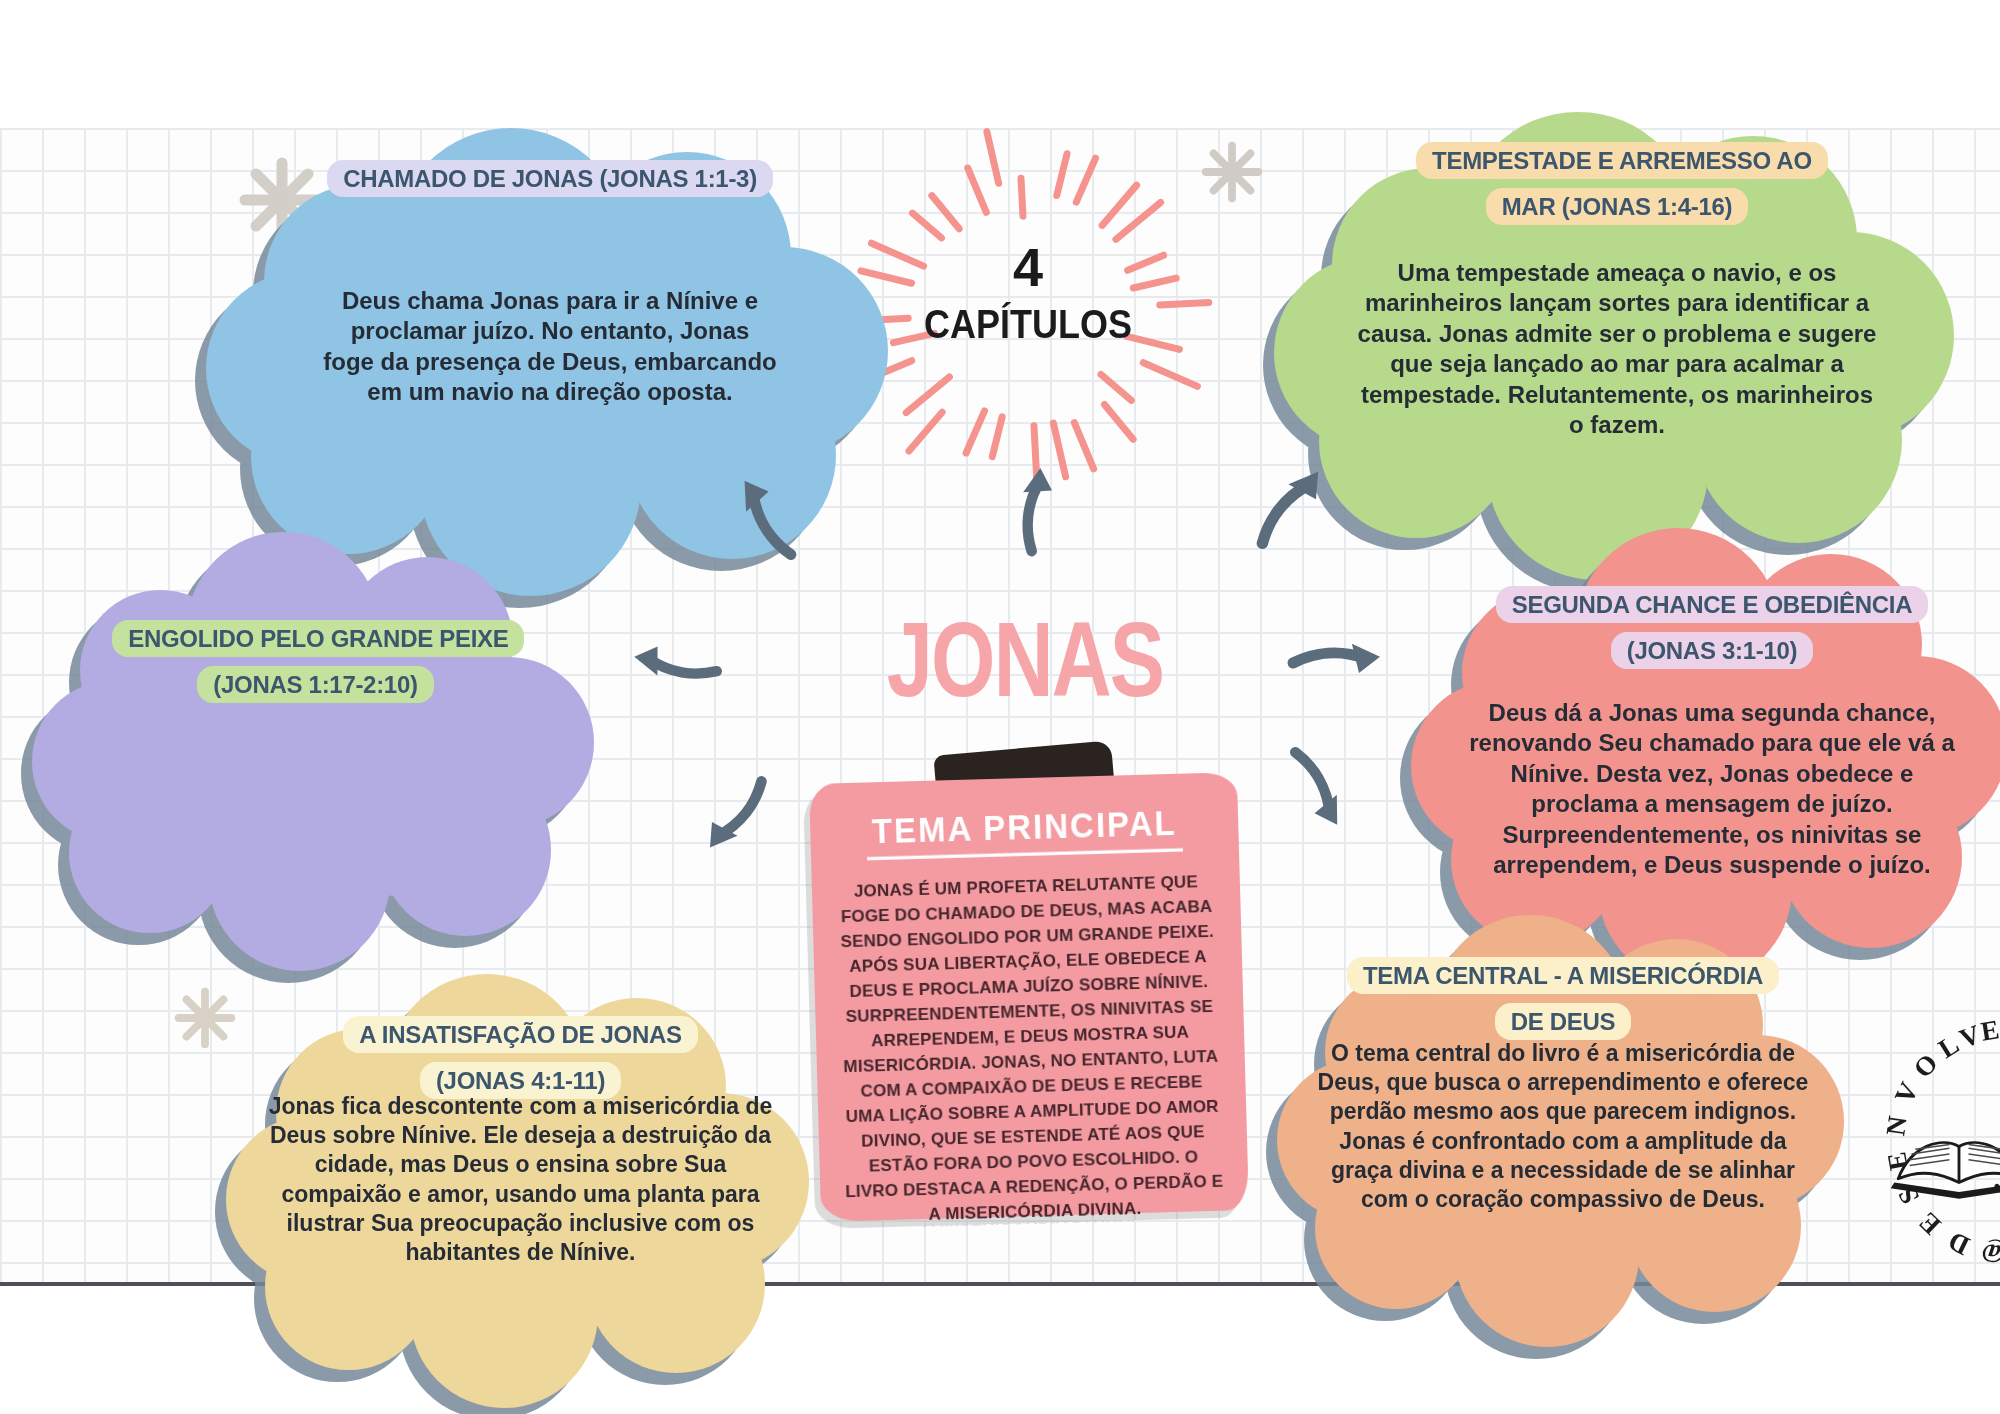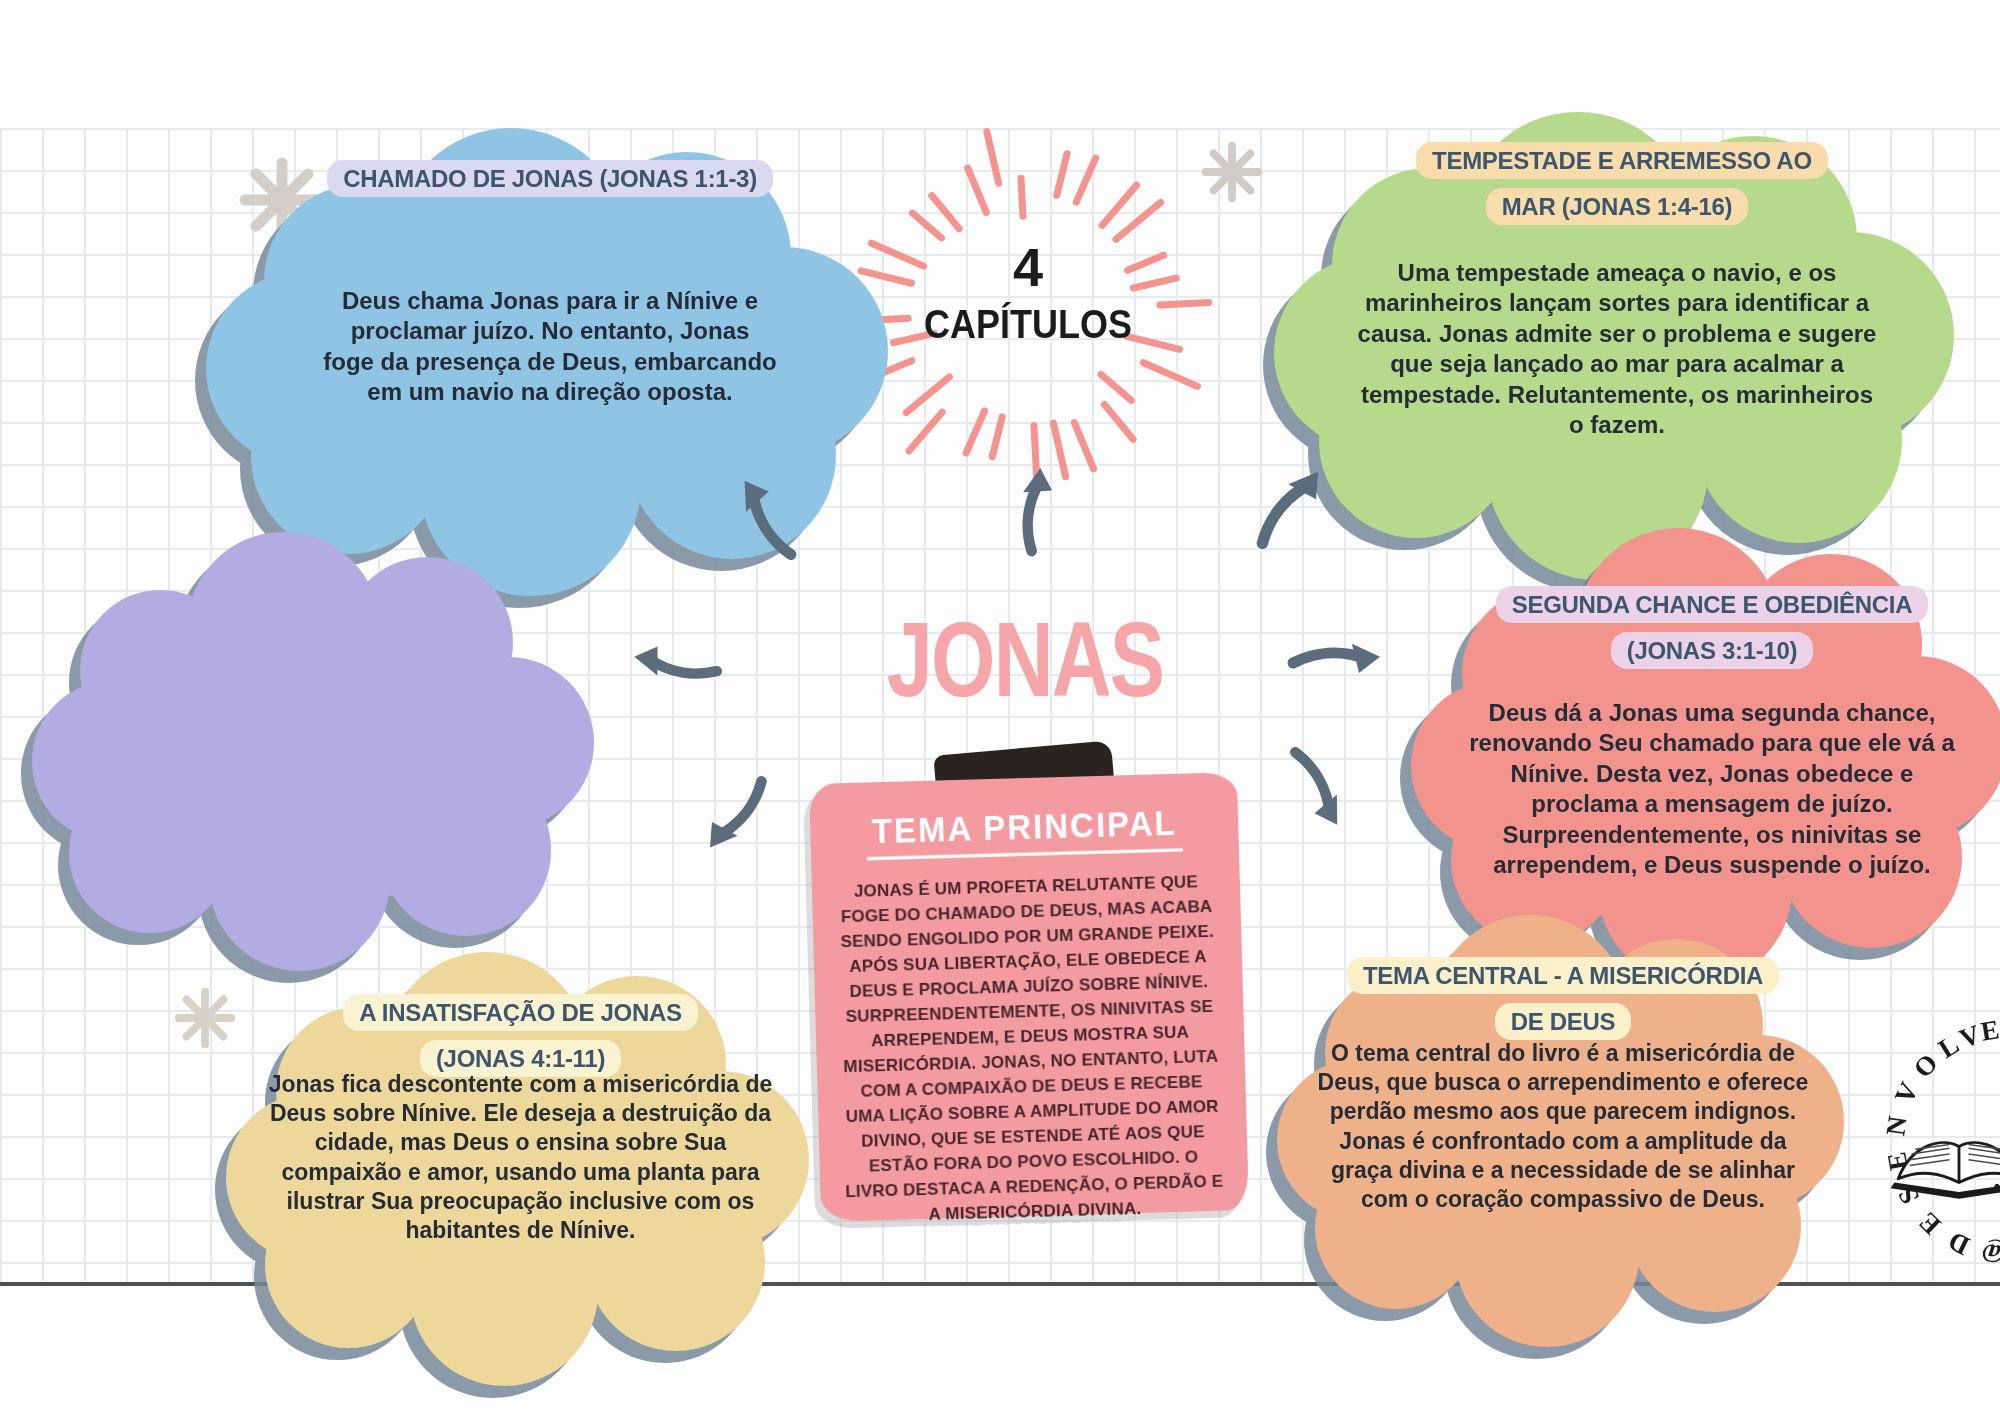--- a/index.html
+++ b/index.html
@@ -30,21 +30,21 @@
   .body{position:absolute;left:0;right:0;margin:0 auto;text-align:center;color:#262c36;
         font-weight:700;font-size:24px;line-height:1.27;}
   .c0{left:225px;top:128px;width:650px;height:398px;}
   .c0 .pill-wrap{top:28px;left:8%;right:8%;}   .c0 .body{top:158px;width:70%;}
   .c1{left:1293px;top:112px;width:648px;height:400px;}
   .c1 .pill-wrap{top:26px;left:19%;right:19%;} .c1 .body{top:146px;width:82%;}
   .c2{left:48px;top:532px;width:535px;height:415px;}
   .c2 .pill-wrap{top:84px;left:12%;right:12%;} .c2 .body{top:206px;width:93%;}
   .c3{left:1428px;top:528px;width:568px;height:425px;}
   .c3 .pill-wrap{top:54px;left:11%;right:11%;} .c3 .body{top:170px;width:90%;}
-  .c4{left:243px;top:952px;width:555px;height:395px;}
+  .c4{left:243px;top:974px;width:555px;height:395px;}
   .c4 .pill-wrap{top:38px;left:15%;right:15%;} .c4 .body{top:118px;width:93%;font-size:23px;}
   .c5{left:1293px;top:915px;width:540px;height:400px;}
   .c5 .pill-wrap{top:38px;left:9%;right:9%;text-align:center;}   .c5 .body{top:124px;width:93%;font-size:23px;}
   
   #sunburst{position:absolute;left:828px;top:112px;width:400px;height:400px;}
   #sunburst line{stroke:var(--sun,#f5938e);stroke-width:7;stroke-linecap:round;}
   .chapters{position:absolute;left:878px;top:240px;width:300px;text-align:center;color:#1a1b1d;}
   .chapters .num{font-size:54px;font-weight:700;line-height:1;}
   .chapters .lbl{font-size:36px;font-weight:700;letter-spacing:0;margin-top:10px;transform:scaleY(1.12);}
   .jonas{position:absolute;left:825px;top:606px;width:400px;text-align:center;
@@ -201,20 +201,21 @@
         <i></i>
         <i></i>
         <i></i>
         <i></i>
         <i></i>
         <i></i>
         <i></i>
         <i></i>
         <b></b>
       </div>
+    <div class="pill-wrap"><span class="pill">ENGOLIDO PELO GRANDE PEIXE (JONAS 1:17-2:10)</span></div>
   </div>
   <div class="cloud c3" style="--c: #f2938d; --p: #ecd2e8;">
     <div class="shape">
         <i></i>
         <i></i>
         <i></i>
         <i></i>
         <i></i>
         <i></i>
         <i></i>

